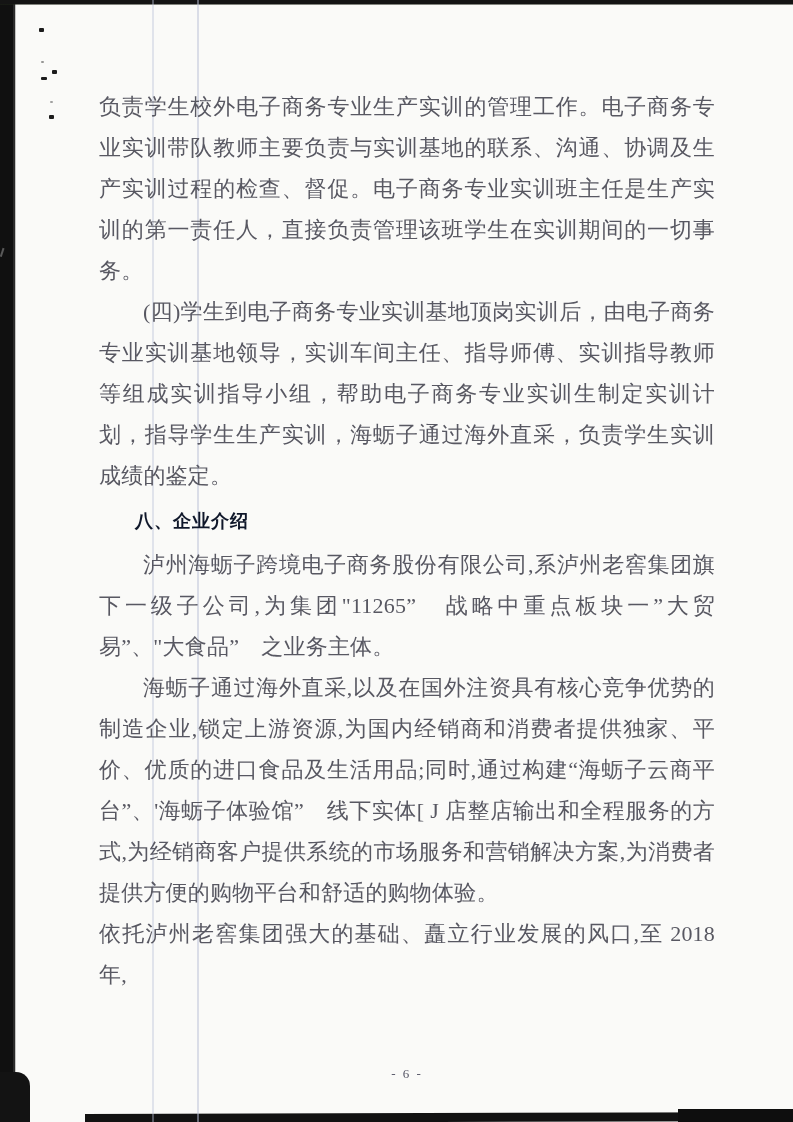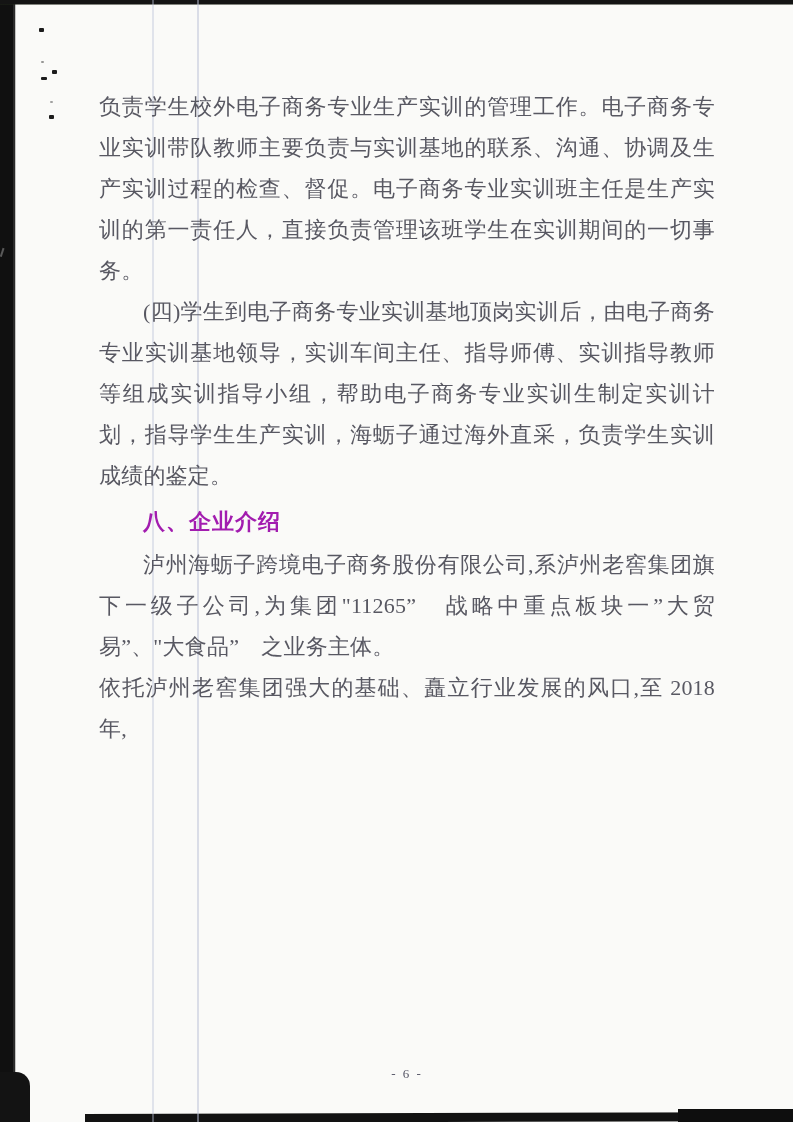--- a/index.html
+++ b/index.html
@@ -65,23 +65,23 @@
     line-height: 41px;
     text-align: justify;
     text-justify: inter-character;
     letter-spacing: 0.2px;
   }
   .body-text p { margin: 0; }
   .body-text p.indent { text-indent: 2em; }
   .section-heading {
     margin: 5px 0 2px 0;
     text-indent: 2em;
-    font-size: 22px;
+    font-size: 18px;
     font-weight: bold;
-    color: #a21caf;
+    color: #0f172a;
     font-family: "Liberation Sans", "DejaVu Sans", sans-serif;
     letter-spacing: 1px;
   }
   .page-footer {
     position: absolute; left: 99px; top: 1066px; width: 616px;
     text-align: center;
     font-size: 13px;
     letter-spacing: 2px;
     color: #565666;
   }
@@ -104,18 +104,19 @@
   <div class="speck s3"></div>
   <div class="speck s4"></div>
   <div class="speck s5"></div>
   <div class="speck s6"></div>
 
   <div class="body-text">
     <p>负责学生校外电子商务专业生产实训的管理工作。电子商务专业实训带队教师主要负责与实训基地的联系、沟通、协调及生产实训过程的检查、督促。电子商务专业实训班主任是生产实训的第一责任人，直接负责管理该班学生在实训期间的一切事务。</p>
     <p class="indent">(四)学生到电子商务专业实训基地顶岗实训后，由电子商务专业实训基地领导，实训车间主任、指导师傅、实训指导教师等组成实训指导小组，帮助电子商务专业实训生制定实训计划，指导学生生产实训，海蛎子通过海外直采，负责学生实训成绩的鉴定。</p>
     <h2 class="section-heading">八、企业介绍</h2>
     <p class="indent">泸州海蛎子跨境电子商务股份有限公司,系泸州老窖集团旗下一级子公司,为集团"11265”　战略中重点板块一”大贸易”、"大食品”　之业务主体。</p>
+    <p class="indent">海蛎子通过海外直采,以及在国外注资具有核心竞争优势的制造企业,锁定上游资源,为国内经销商和消费者提供独家、平价、优质的进口食品及生活用品;同时,通过构建“海蛎子云商平台”、'海蛎子体验馆”　线下实体[ J 店整店输出和全程服务的方式,为经销商客户提供系统的市场服务和营销解决方案,为消费者提供方便的购物平台和舒适的购物体验。</p>
     <p>依托泸州老窖集团强大的基础、矗立行业发展的风口,至 2018 年,</p>
   </div>
 
   <div class="page-footer">- 6 -</div>
 
 </div>
 
 </body></html>

